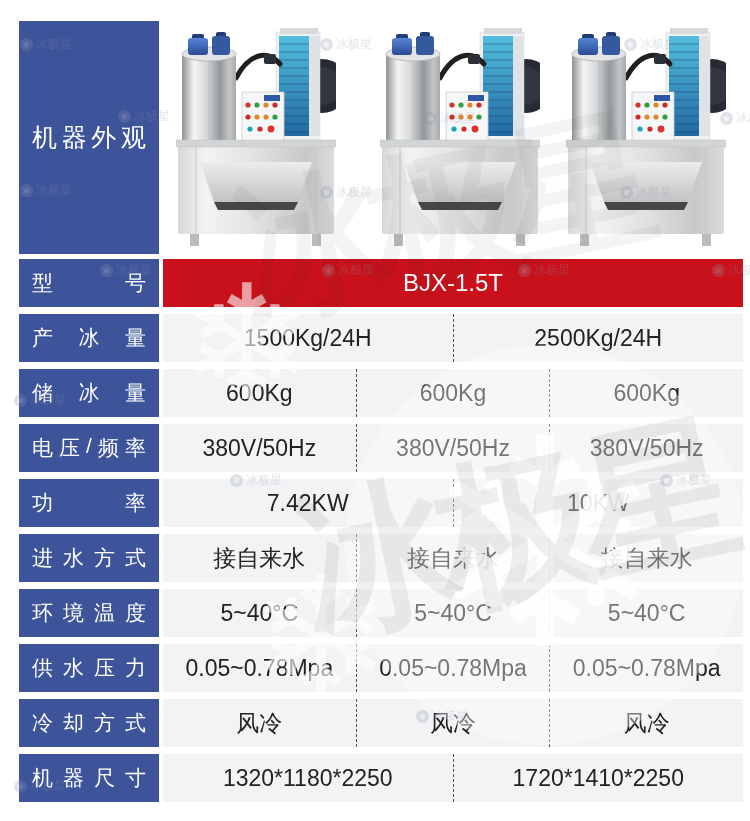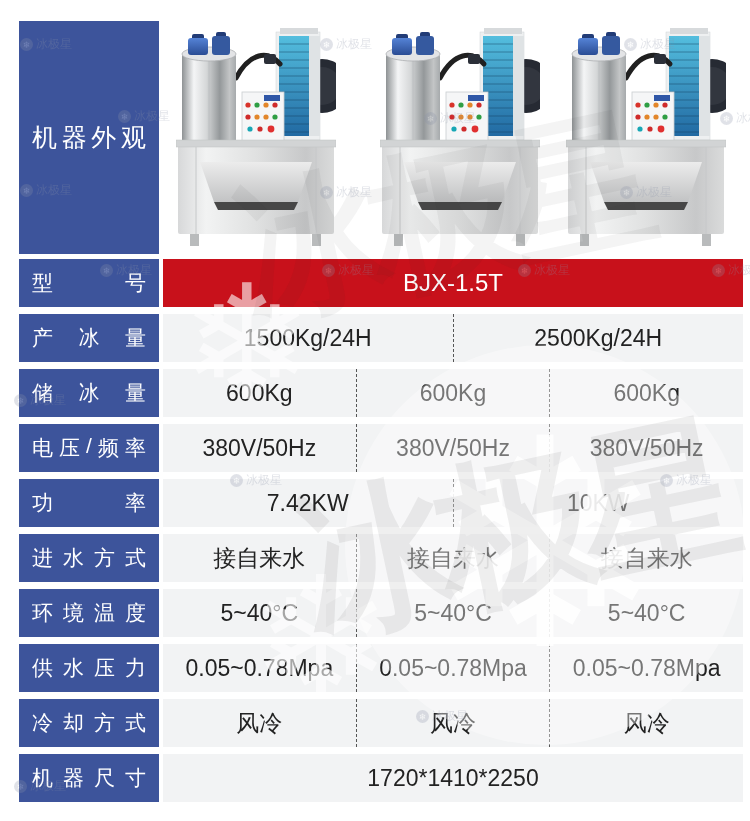--- a/index.html
+++ b/index.html
@@ -296,20 +296,21 @@
       <div class="trow">
         <div class="tlabel">
           <div class="jchars">
             <span>机</span>
             <span>器</span>
             <span>尺</span>
             <span>寸</span>
           </div>
         </div>
         <div class="tvalues plain">
+          <div class="cell">1320*1180*2250</div>
           <div class="cell">1720*1410*2250</div>
         </div>
       </div>
     </div>
 
   <div class="wm-layer">
     <div class="wm-circle" style="left:345px;top:345px;width:400px;height:400px;">
       <span class="flake" style="font-size:290px;">❄</span>
     </div>
     <span class="wm-flake" style="left:180px;top:250px;font-size:160px;">❄</span>

